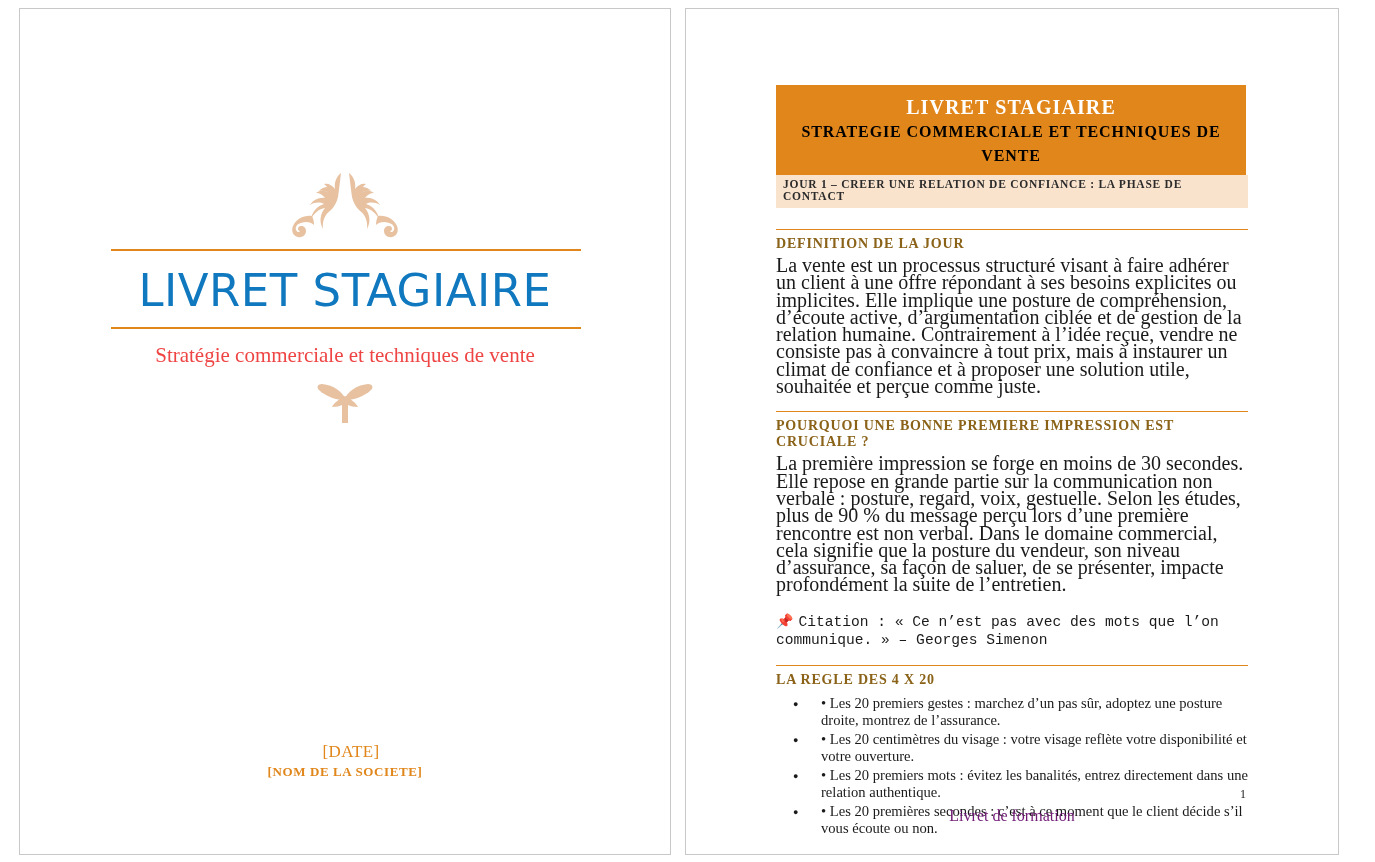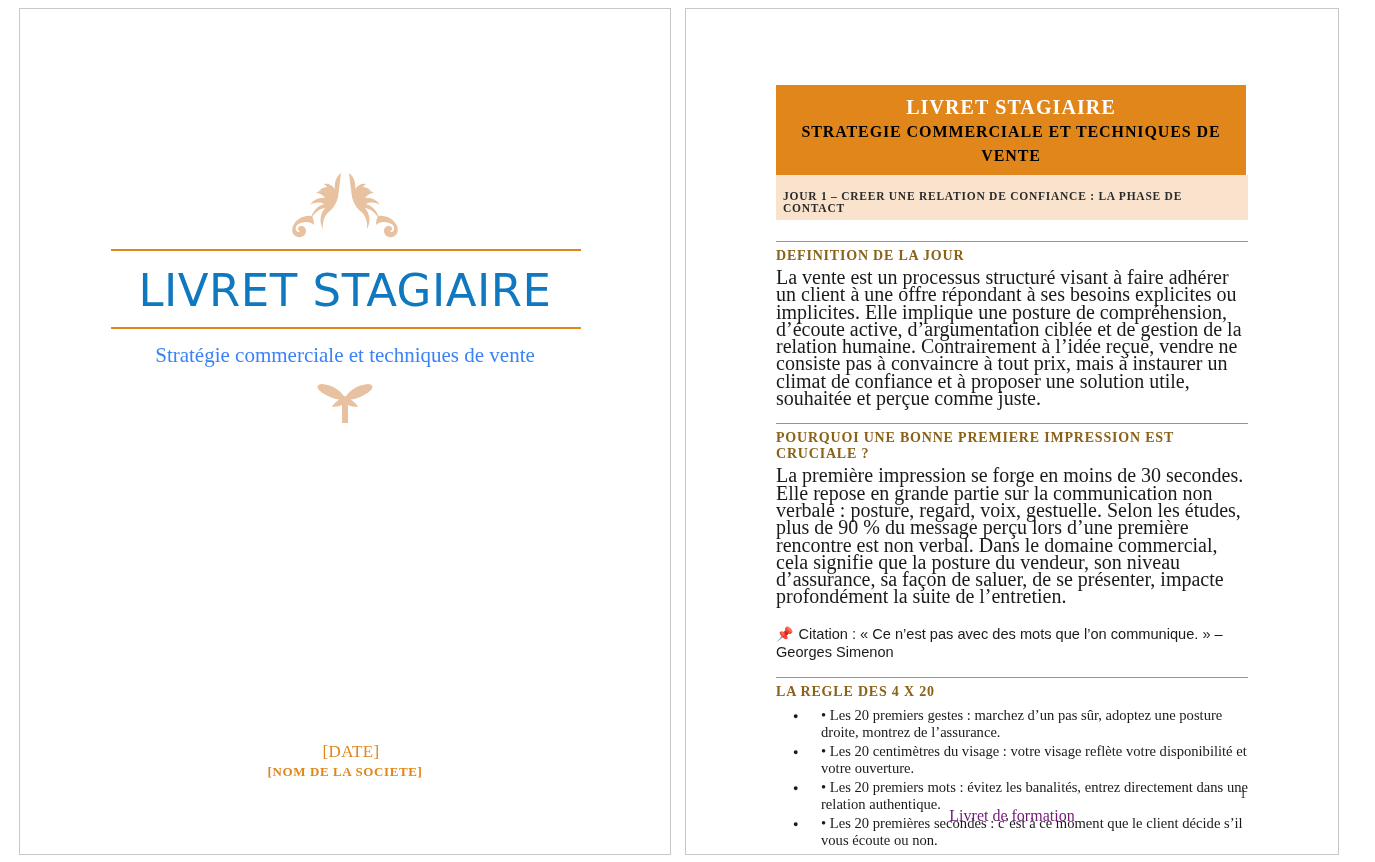--- a/index.html
+++ b/index.html
@@ -88,21 +88,21 @@
     white-space: nowrap;
   }
   .cover-subtitle {
     position: absolute;
     left: 0;
     right: 0;
     top: 332px;
     text-align: center;
     font-family: "Liberation Serif", serif;
     font-size: 21px;
-    color: #3b82f6;
+    color: #ef4444;
     line-height: 28px;
   }
   .cover-date {
     position: absolute;
     left: 12px;
     right: 0;
     top: 733px;
     text-align: center;
     font-family: "Liberation Serif", serif;
     font-size: 17px;
@@ -152,21 +152,21 @@
 
   .content-body {
     position: absolute;
     left: 90px;
     top: 166px;
     width: 472px;
   }
 
   .day-band {
     background: #FAE3CD;
-    padding: 15px 7px 6px 7px;
+    padding: 3px 7px 6px 7px;
     font-family: "Liberation Serif", serif;
     font-size: 11.5px;
     font-weight: bold;
     color: #2b2b2b;
     letter-spacing: 0.75px;
     margin-bottom: 21px;
   }
 
   .section { margin-bottom: 0; }
   .section-heading {
@@ -183,21 +183,21 @@
     margin: 5px 0 0 0;
     font-family: "Liberation Serif", serif;
     font-size: 20px;
     line-height: 17.3px;
     color: #1a1a1a;
     text-align: left;
   }
 
   .quote-line {
     margin: 19px 0 0 0;
-    font-family: Liberation Sans, sans-serif;
+    font-family: Liberation Mono, monospace;
     font-size: 14.6px;
     line-height: 18px;
     color: #1a1a1a;
   }
   .pin-icon {
     display: inline-block;
     margin-right: 5px;
     font-size: 14px;
     color: #E8336E;
     vertical-align: baseline;

